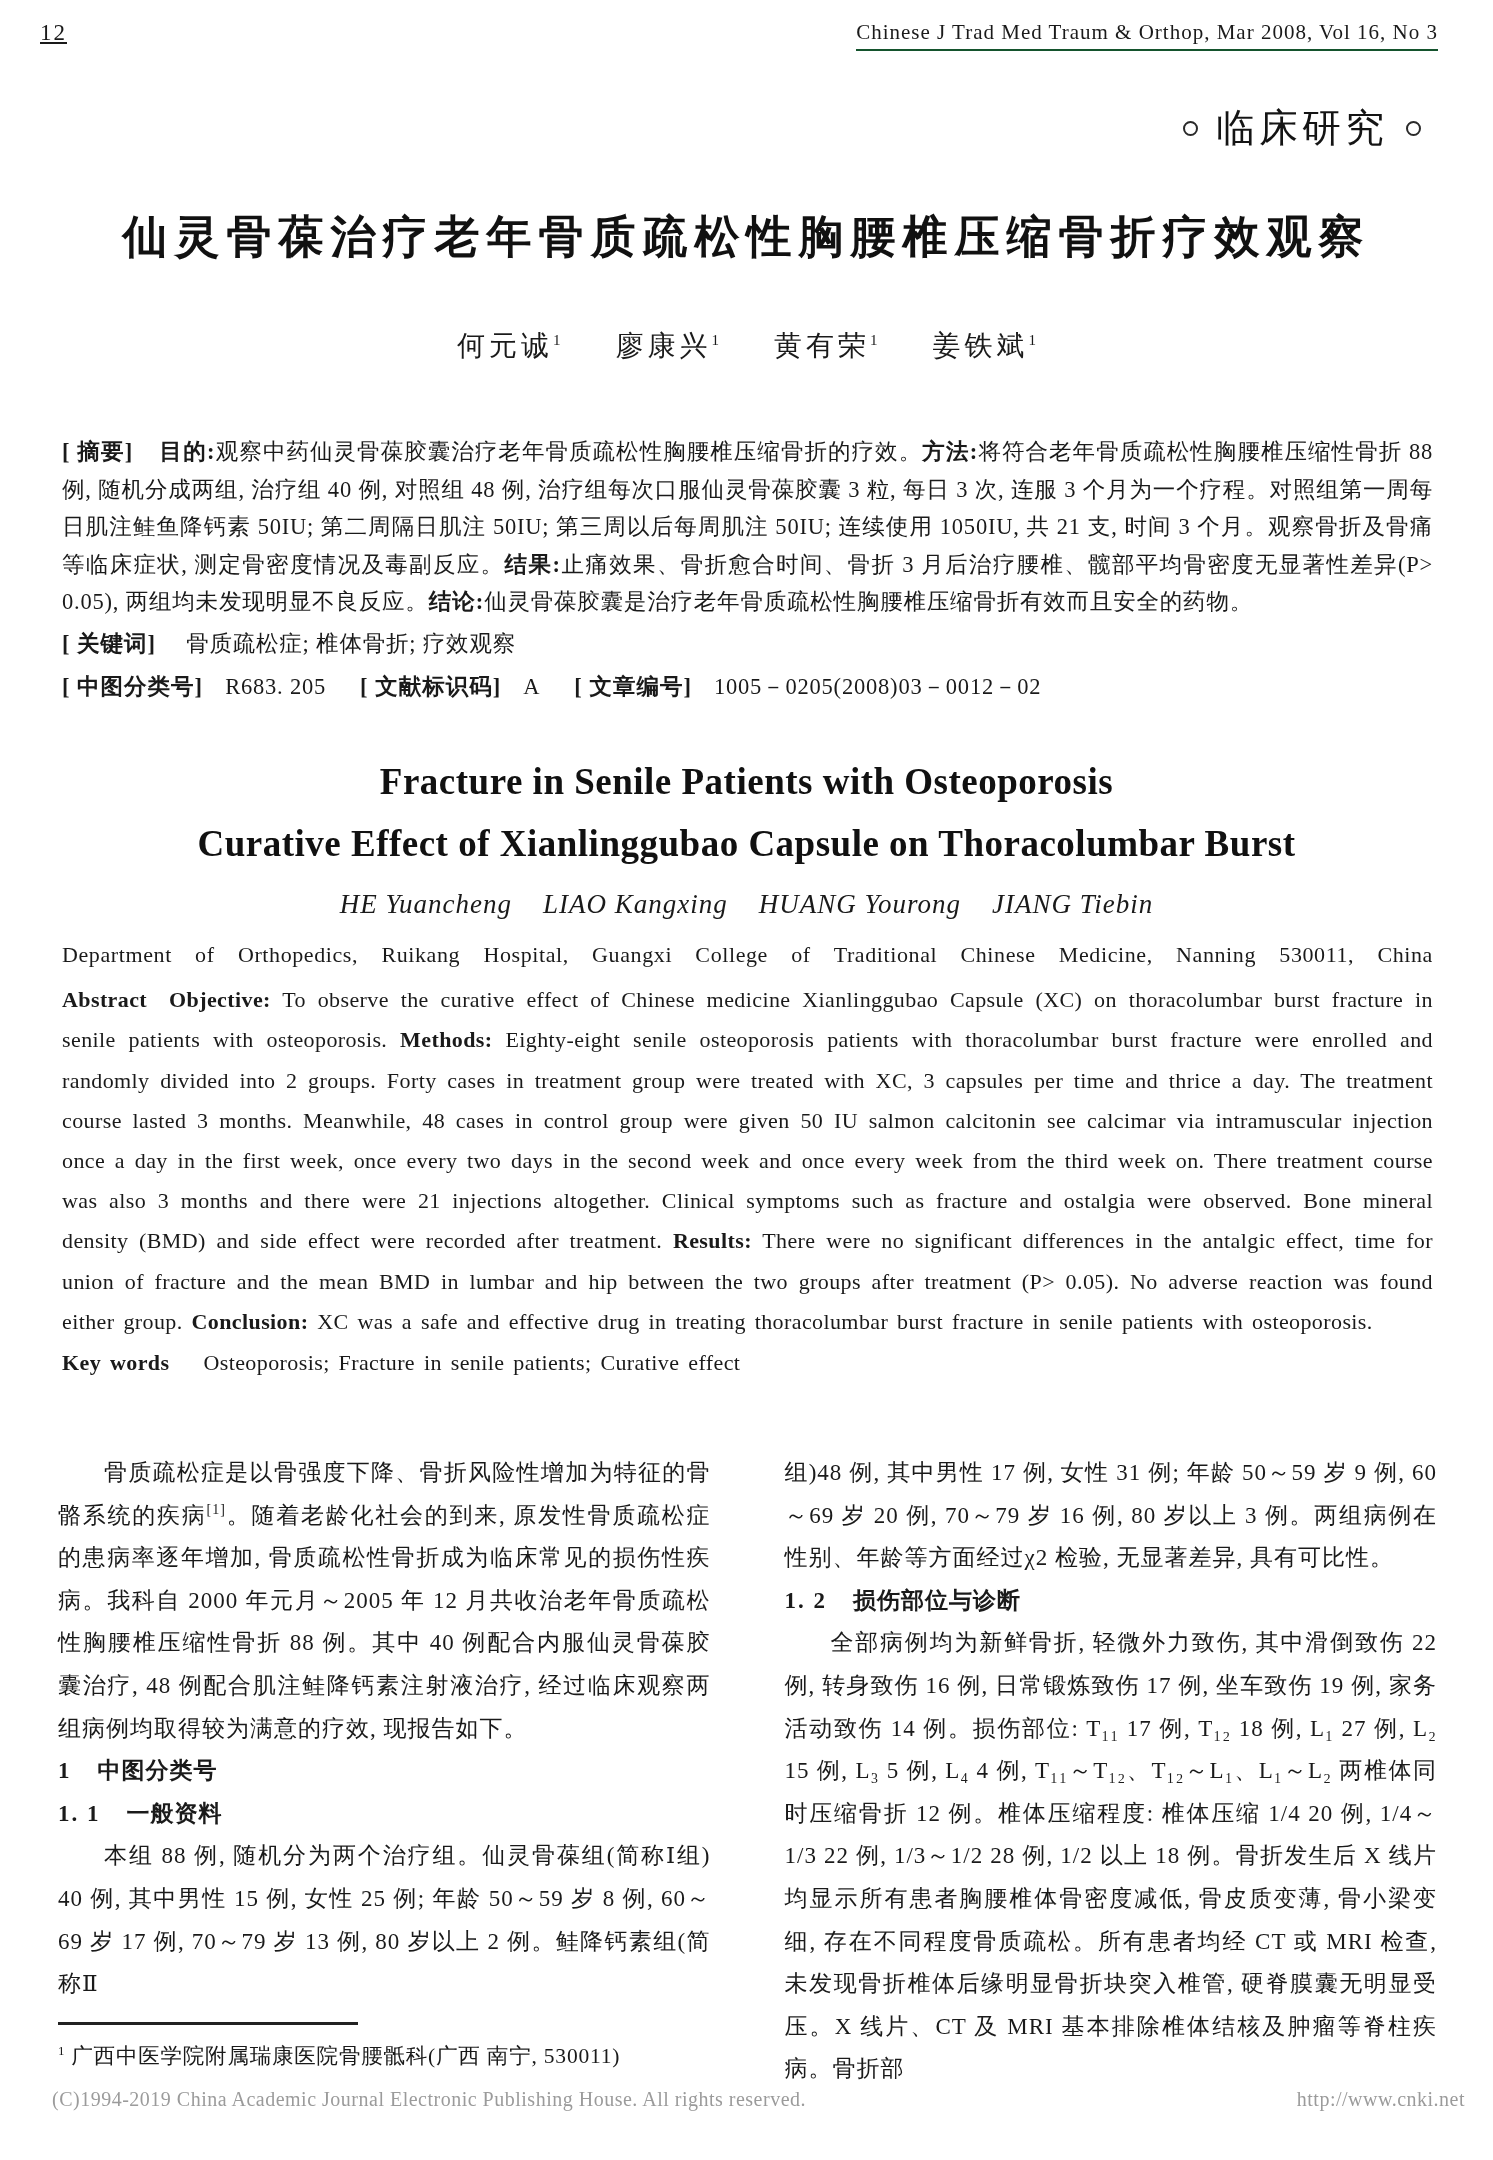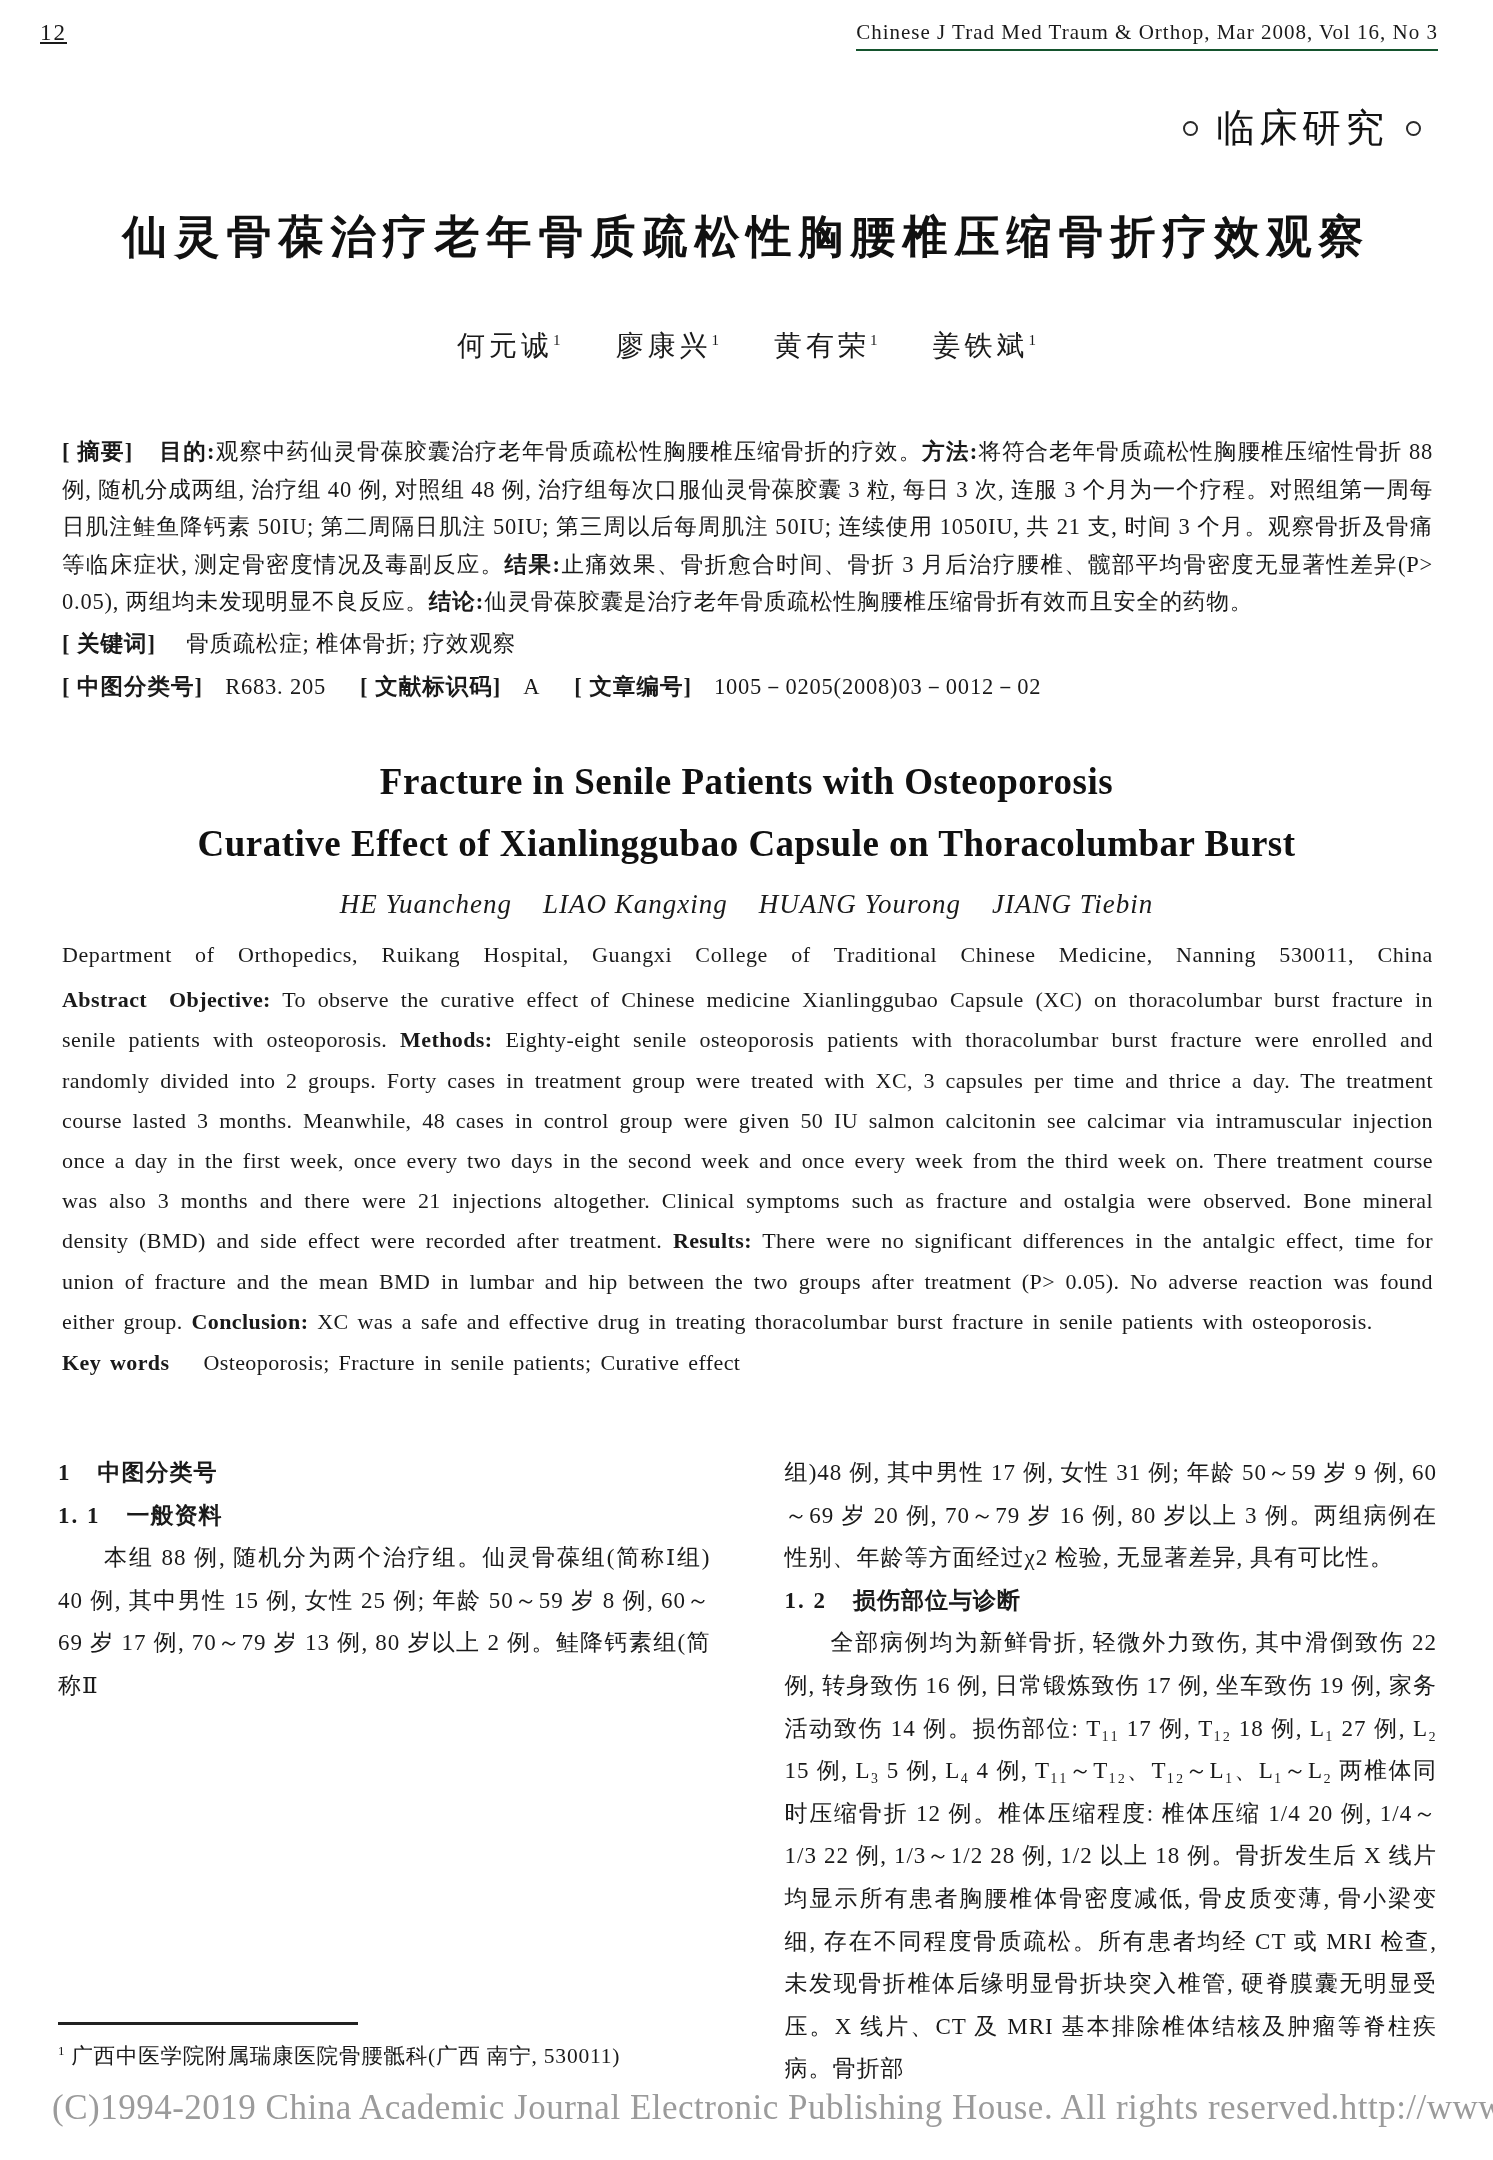--- a/index.html
+++ b/index.html
@@ -106,23 +106,23 @@
   sup.ref{font-size:14px;line-height:0;}
   
   .footnote{
     position:absolute;left:58px;top:2022px;width:680px;
   }
   .fn-rule{width:300px;height:3px;background:#222;margin-bottom:16px;}
   .fn-text{font-size:21.5px;letter-spacing:0.8px;}
   .fn-text sup{font-size:13px;margin-right:6px;}
   
   .watermark{
-    position:absolute;left:52px;right:38px;top:2088px;
+    position:absolute;left:52px;right:28px;top:2088px;
     display:flex;justify-content:space-between;align-items:baseline;
-    font-size:35px;color:#9b9b9b;letter-spacing:0.5px;
+    font-size:20px;color:#9b9b9b;letter-spacing:0.5px;
     white-space:nowrap;
   }
 </style>
 </head>
 <body>
 
 <div class="page">
 
   <div class="hdr">
     <span class="hdr-page">12</span>
@@ -168,20 +168,21 @@
   <div class="abs-en">
     <b class="gap">Abstract</b><b>Objective:</b> <span>To observe the curative effect of Chinese medicine Xianlinggubao Capsule (XC) on thoracolumbar burst fracture in senile patients with osteoporosis.</span> <b>Methods:</b> <span>Eighty-eight senile osteoporosis patients with thoracolumbar burst fracture were enrolled and randomly divided into 2 groups. Forty cases in treatment group were treated with XC, 3 capsules per time and thrice a day. The treatment course lasted 3 months. Meanwhile, 48 cases in control group were given 50 IU salmon calcitonin see calcimar via intramuscular injection once a day in the first week, once every two days in the second week and once every week from the third week on. There treatment course was also 3 months and there were 21 injections altogether. Clinical symptoms such as fracture and ostalgia were observed. Bone mineral density (BMD) and side effect were recorded after treatment.</span> <b>Results:</b> <span>There were no significant differences in the antalgic effect, time for union of fracture and the mean BMD in lumbar and hip between the two groups after treatment (P&gt; 0.05). No adverse reaction was found either group.</span> <b>Conclusion:</b> <span>XC was a safe and effective drug in treating thoracolumbar burst fracture in senile patients with osteoporosis.</span>
   </div>
 
   <div class="kw-en">
     <b>Key words</b><span class="kw-text">Osteoporosis; Fracture in senile patients; Curative effect</span>
   </div>
 
   <div class="body-cols">
     <div class="col">
+      <p class="indent"><span>骨质疏松症是以骨强度下降、骨折风险性增加为特征的骨骼系统的疾病</span><sup class="ref">[1]</sup><span>。随着老龄化社会的到来, 原发性骨质疏松症的患病率逐年增加, 骨质疏松性骨折成为临床常见的损伤性疾病。我科自 2000 年元月～2005 年 12 月共收治老年骨质疏松性胸腰椎压缩性骨折 88 例。其中 40 例配合内服仙灵骨葆胶囊治疗, 48 例配合肌注鲑降钙素注射液治疗, 经过临床观察两组病例均取得较为满意的疗效, 现报告如下。</span></p>
       <p class="body-h"><span class="h-num">1</span><span>中图分类号</span></p>
       <p class="body-h"><span class="h-num">1. 1</span><span>一般资料</span></p>
       <p class="indent">本组 88 例, 随机分为两个治疗组。仙灵骨葆组(简称Ⅰ组) 40 例, 其中男性 15 例, 女性 25 例; 年龄 50～59 岁 8 例, 60～69 岁 17 例, 70～79 岁 13 例, 80 岁以上 2 例。鲑降钙素组(简称Ⅱ</p>
     </div>
     <div class="col">
       <p>组)48 例, 其中男性 17 例, 女性 31 例; 年龄 50～59 岁 9 例, 60～69 岁 20 例, 70～79 岁 16 例, 80 岁以上 3 例。两组病例在性别、年龄等方面经过χ2 检验, 无显著差异, 具有可比性。</p>
       <p class="body-h"><span class="h-num">1. 2</span><span>损伤部位与诊断</span></p>
       <p class="indent">全部病例均为新鲜骨折, 轻微外力致伤, 其中滑倒致伤 22 例, 转身致伤 16 例, 日常锻炼致伤 17 例, 坐车致伤 19 例, 家务活动致伤 14 例。损伤部位: T₁₁ 17 例, T₁₂ 18 例, L₁ 27 例, L₂ 15 例, L₃ 5 例, L₄ 4 例, T₁₁～T₁₂、T₁₂～L₁、L₁～L₂ 两椎体同时压缩骨折 12 例。椎体压缩程度: 椎体压缩 1/4 20 例, 1/4～1/3 22 例, 1/3～1/2 28 例, 1/2 以上 18 例。骨折发生后 X 线片均显示所有患者胸腰椎体骨密度减低, 骨皮质变薄, 骨小梁变细, 存在不同程度骨质疏松。所有患者均经 CT 或 MRI 检查, 未发现骨折椎体后缘明显骨折块突入椎管, 硬脊膜囊无明显受压。X 线片、CT 及 MRI 基本排除椎体结核及肿瘤等脊柱疾病。骨折部</p>
     </div>
   </div>

